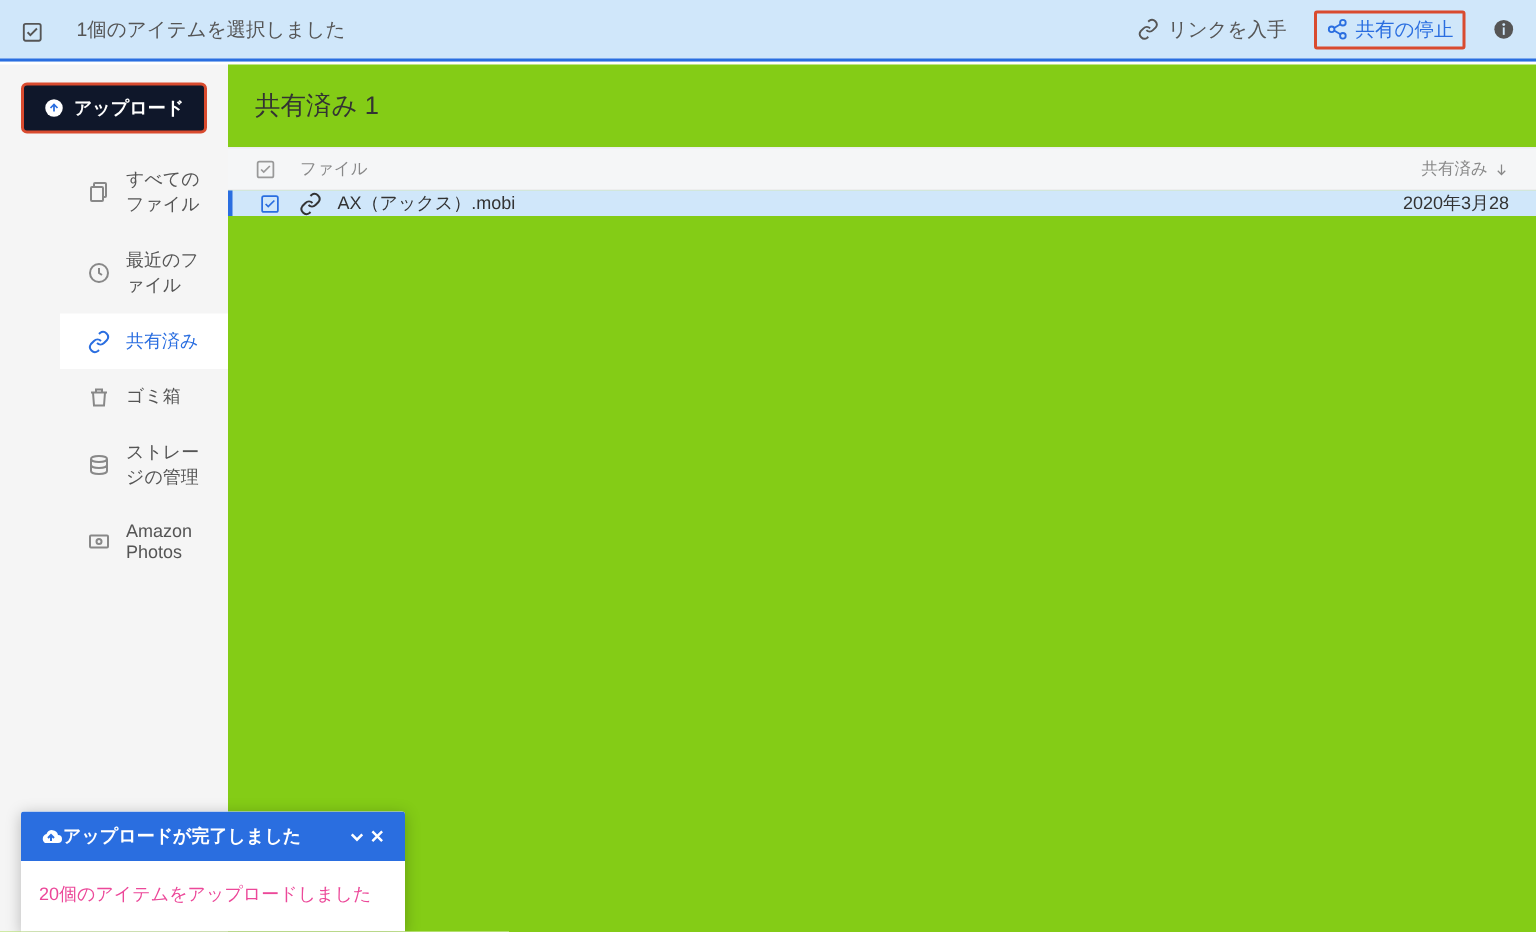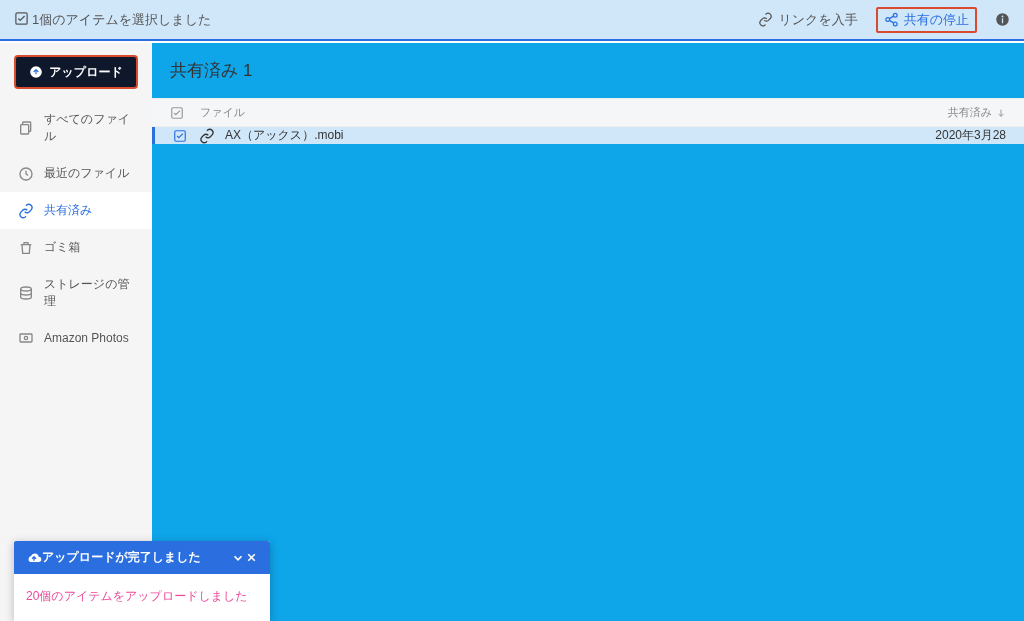--- a/index.html
+++ b/index.html
@@ -18,21 +18,21 @@
   .topbar {
     height: 41px;
     background: #d0e7fa;
     border-bottom: 2px solid #2a6ee0;
     display: flex;
     align-items: center;
     padding: 0 14px;
     justify-content: space-between;
     color: #555;
   }
-  .topbar-left { display: flex; align-items: flex-start; gap: 3px; }
+  .topbar-left { display: flex; align-items: flex-end; gap: 22px; }
   .topbar-right { display: flex; align-items: center; gap: 18px; }
   .topbar-action { display: flex; align-items: center; gap: 5px; color: #555; cursor: pointer; }
   .topbar-action.blue { color: #2a6ee0; }
   .highlight-red { border: 2px solid #d94b2f; padding: 2px 6px; border-radius: 2px; }
 
   .tooltip {
     position: absolute;
     top: 44px;
     right: 28px;
     background: #fff;
@@ -70,32 +70,33 @@
     cursor: pointer;
   }
   .nav-item {
     display: flex;
     align-items: center;
     gap: 10px;
     padding: 10px 18px;
     color: #555;
     cursor: pointer;
     font-size: 12px;
+    margin-left: 40px;
   }
   .nav-item.active { background: #fff; color: #2a6ee0; }
   .nav-item .ic { width: 16px; height: 16px; display: flex; align-items: center; justify-content: center; }
 
   
   .main {
     position: absolute;
     top: 43px;
     left: 152px;
     right: 0;
     bottom: 0;
-    background: #0ea5e9;
+    background: #84cc16;
   }
   .page-title {
     padding: 16px 18px;
     font-size: 17px;
     font-weight: 400;
     color: #333;
   }
   .table-header {
     display: flex;
     align-items: center;

